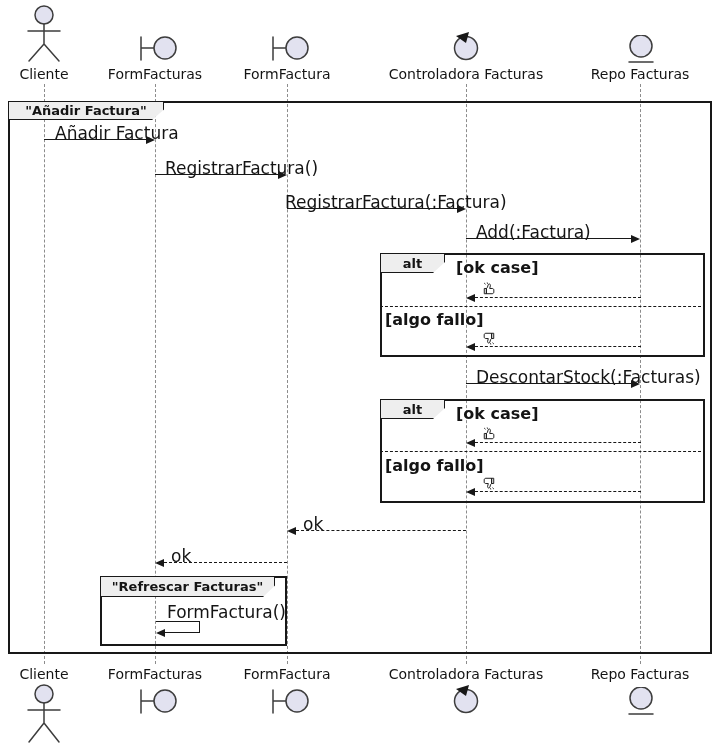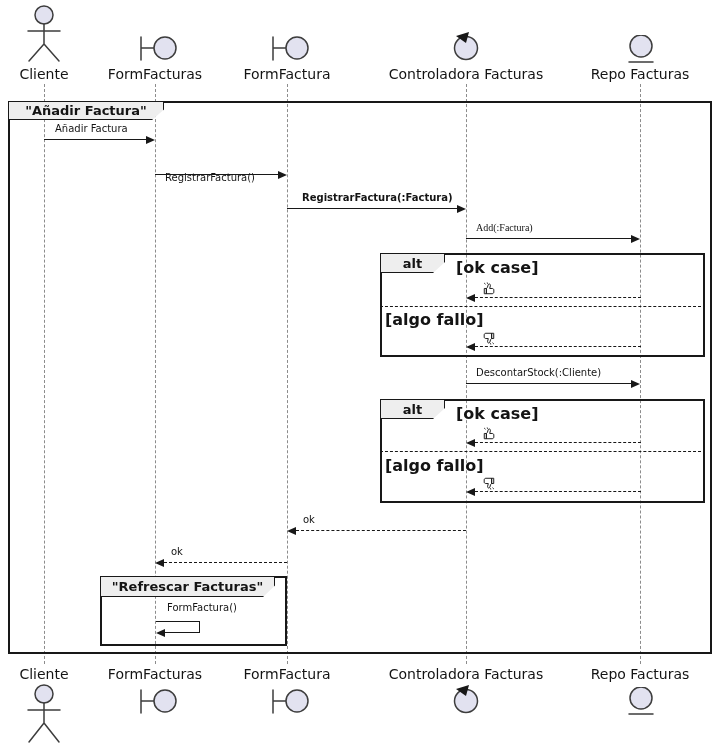--- a/index.html
+++ b/index.html
@@ -14,21 +14,21 @@
        clip-path:polygon(0 0,100% 0,100% 45%,calc(100% - 12px) 100%,0 100%);z-index:2;white-space:nowrap;}
   .guard{position:absolute;font-size:16px;font-weight:bold;white-space:nowrap;z-index:2;}
   .divider{position:absolute;height:0;border-top:1px dashed #181818;z-index:1;}
   .mline{position:absolute;height:0;border-top:1.4px solid #181818;z-index:2;}
   .mline.ret{border-top-style:dashed;}
   .vline{position:absolute;width:0;border-left:1.4px solid #181818;z-index:2;}
   .ah-r{position:absolute;width:0;height:0;border-top:4px solid transparent;border-bottom:4px solid transparent;
         border-left:9px solid #181818;z-index:2;}
   .ah-l{position:absolute;width:0;height:0;border-top:4px solid transparent;border-bottom:4px solid transparent;
         border-right:9px solid #181818;z-index:2;}
-  .mlabel{position:absolute;font-size:10px;white-space:nowrap;z-index:2;}
+  .mlabel{position:absolute;font-size:17px;white-space:nowrap;z-index:2;}
   .thumb{position:absolute;z-index:2;line-height:0;}
   .thumb.down svg{transform:rotate(180deg);}
   svg .shape{fill:#E2E2F0;stroke:#3d3d3d;stroke-width:1.5;}
   svg .stick{fill:none;stroke:#3d3d3d;stroke-width:1.5;stroke-linecap:round;}
 </style>
 </head>
 <body>
 
 <div id="canvas">
 
@@ -78,29 +78,29 @@
   </div>
   <div class="plabel" style="left:640px;top:66px;">Repo Facturas</div>
 
   <div class="frame" style="left:8px;top:101px;width:700px;height:549px;"></div>
   <div class="tab" style="left:8px;top:101px;width:156px;height:19px;">"Añadir Factura"</div>
 
   <div class="mlabel" style="left:55px;top:123px;">Añadir Factura</div>
   <div class="mline" style="left:44px;top:139px;width:103px;"></div>
   <div class="ah-r" style="left:146px;top:136px;"></div>
 
-  <div class="mlabel" style="left:165px;top:172px;text-align:right;">RegistrarFactura()</div>
+  <div class="mlabel" style="left:165px;top:158px;text-align:right;">RegistrarFactura()</div>
   <div class="mline" style="left:155px;top:174px;width:124px;"></div>
   <div class="ah-r" style="left:278px;top:171px;"></div>
 
-  <div class="mlabel" style="left:302px;top:192px;font-weight:bold;">RegistrarFactura(:Factura)</div>
+  <div class="mlabel" style="left:285px;top:192px;">RegistrarFactura(:Factura)</div>
   <div class="mline" style="left:287px;top:208px;width:171px;"></div>
   <div class="ah-r" style="left:457px;top:205px;"></div>
 
-  <div class="mlabel" style="left:476px;top:222px;font-family:Liberation Serif, serif;">Add(:Factura)</div>
+  <div class="mlabel" style="left:476px;top:222px;">Add(:Factura)</div>
   <div class="mline" style="left:466px;top:238px;width:166px;"></div>
   <div class="ah-r" style="left:631px;top:235px;"></div>
 
   <div class="frame" style="left:380px;top:253px;width:321px;height:100px;"></div>
   <div class="tab" style="left:380px;top:253px;width:65px;height:20px;">alt</div>
   <div class="guard" style="left:456px;top:258px;">[ok case]</div>
   <div class="thumb" style="left:482px;top:282px;">
     <svg width="14" height="14" viewBox="0 0 16 16">
         <g fill="none" stroke="#181818" stroke-width="1.1" stroke-linejoin="round">
           <path d="M5 7.4 L5 13.4 L11.4 13.4 C12.8 13.4 13.5 12.6 13.5 11.4 L13.5 9.2 C13.5 8.1 12.7 7.4 11.6 7.4 L8.8 7.4 L9.6 4.2 C9.8 3.1 9.2 2.3 8.3 2.3 C7.6 2.3 7.2 2.7 7 3.4 L6.1 6.4 Z"></path>
@@ -118,21 +118,21 @@
         <g fill="none" stroke="#181818" stroke-width="1.1" stroke-linejoin="round">
           <path d="M5 7.4 L5 13.4 L11.4 13.4 C12.8 13.4 13.5 12.6 13.5 11.4 L13.5 9.2 C13.5 8.1 12.7 7.4 11.6 7.4 L8.8 7.4 L9.6 4.2 C9.8 3.1 9.2 2.3 8.3 2.3 C7.6 2.3 7.2 2.7 7 3.4 L6.1 6.4 Z"></path>
           <path d="M2.6 7.4 L5 7.4 L5 13.4 L2.6 13.4 Z"></path>
           <path d="M2.5 1.2 L4 2.6 M6 0.6 L6.3 2"></path>
         </g>
       </svg>
   </div>
   <div class="mline ret" style="left:475px;top:346px;width:166px;"></div>
   <div class="ah-l" style="left:466px;top:343px;"></div>
 
-  <div class="mlabel" style="left:476px;top:367px;">DescontarStock(:Cliente)</div>
+  <div class="mlabel" style="left:476px;top:367px;">DescontarStock(:Facturas)</div>
   <div class="mline" style="left:466px;top:383px;width:166px;"></div>
   <div class="ah-r" style="left:631px;top:380px;"></div>
 
   <div class="frame" style="left:380px;top:399px;width:321px;height:100px;"></div>
   <div class="tab" style="left:380px;top:399px;width:65px;height:20px;">alt</div>
   <div class="guard" style="left:456px;top:404px;">[ok case]</div>
   <div class="thumb" style="left:482px;top:427px;">
     <svg width="14" height="14" viewBox="0 0 16 16">
         <g fill="none" stroke="#181818" stroke-width="1.1" stroke-linejoin="round">
           <path d="M5 7.4 L5 13.4 L11.4 13.4 C12.8 13.4 13.5 12.6 13.5 11.4 L13.5 9.2 C13.5 8.1 12.7 7.4 11.6 7.4 L8.8 7.4 L9.6 4.2 C9.8 3.1 9.2 2.3 8.3 2.3 C7.6 2.3 7.2 2.7 7 3.4 L6.1 6.4 Z"></path>

